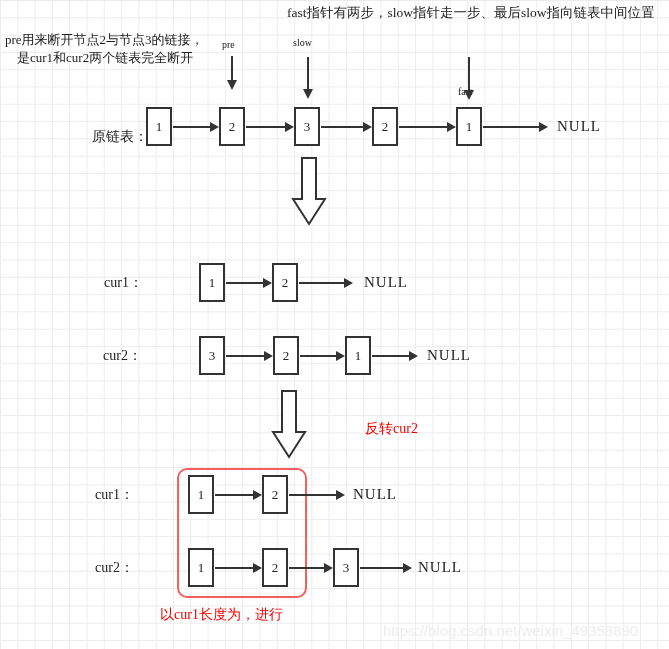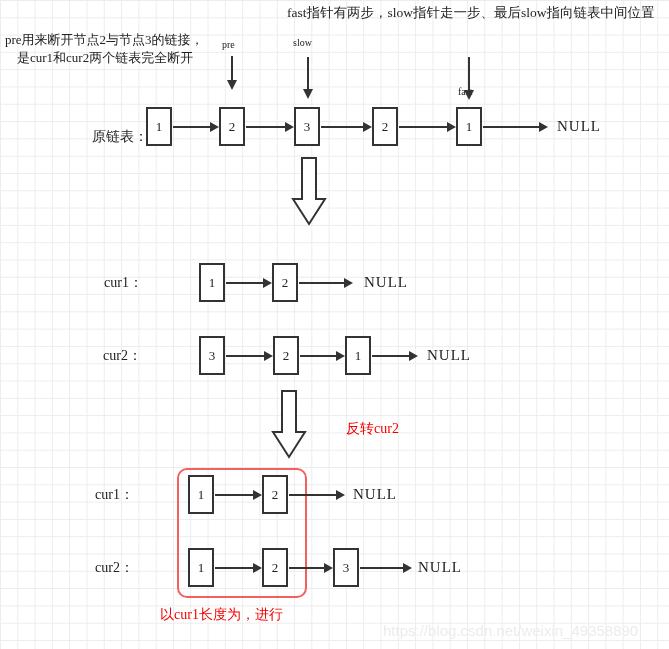--- a/index.html
+++ b/index.html
@@ -87,21 +87,21 @@
     <div class="abs node" style="left:273px;top:336px;">2</div>
     <div class="abs harrow" style="left:300px;top:351px;width:45px;"></div>
     <div class="abs node" style="left:345px;top:336px;">1</div>
     <div class="abs harrow" style="left:372px;top:351px;width:46px;"></div>
     <div class="abs null-text" style="left:427px;top:347px;">NULL</div>
   </div>
 
   <svg class="abs" style="left:271px;top:390px;" width="36" height="70">
     <polygon points="11,1 25,1 25,42 34,42 18,67 2,42 11,42" fill="#ffffff" stroke="#333" stroke-width="2"></polygon>
   </svg>
-  <div class="abs red-text" style="left:346px;top:420px;">反转cur2</div>
+  <div class="abs red-text" style="left:365px;top:420px;">反转cur2</div>
 
   <div class="abs red-box" style="left:177px;top:468px;width:126px;height:126px;"></div>
 
   <div>
     <div class="abs row-label" style="left:95px;top:486px;">cur1：</div>
     <div class="abs node" style="left:188px;top:475px;">1</div>
     <div class="abs harrow" style="left:215px;top:490px;width:47px;"></div>
     <div class="abs node" style="left:262px;top:475px;">2</div>
     <div class="abs harrow" style="left:289px;top:490px;width:56px;"></div>
     <div class="abs null-text" style="left:353px;top:486px;">NULL</div>

